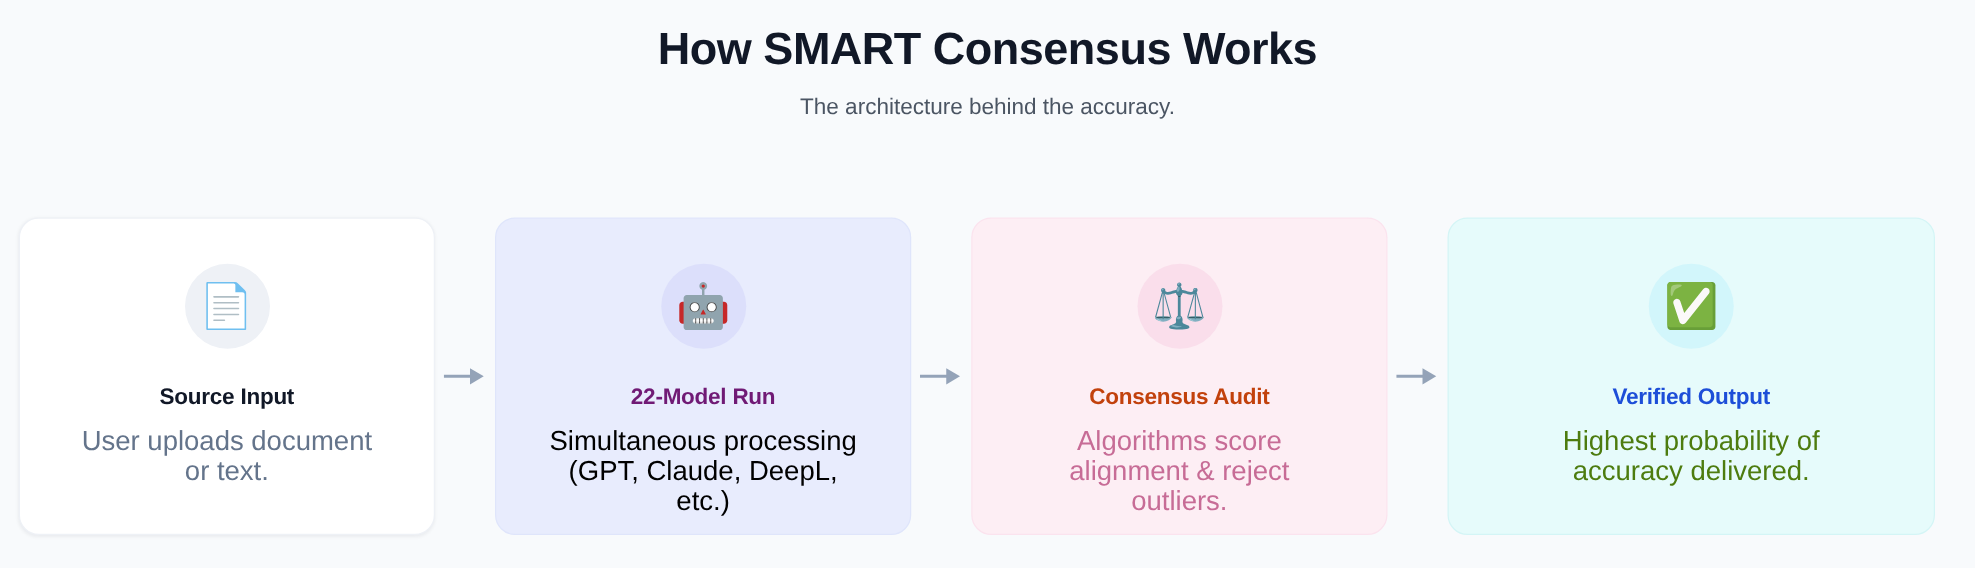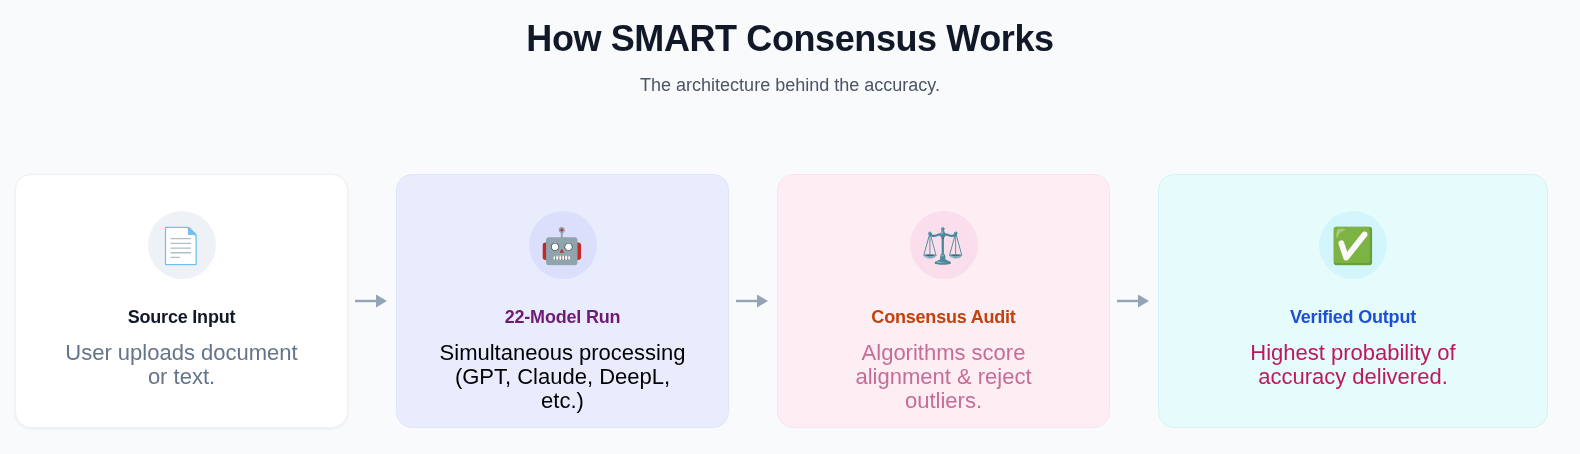--- a/index.html
+++ b/index.html
@@ -117,21 +117,21 @@
   .card-desc {
     font-size: 22px;
     line-height: 24px;
     font-weight: 400;
     margin: 0;
     max-width: 250px;
   }
   .desc-plain  { color: #64748b; }
   .desc-indigo { color: #000000; }
   .desc-pink   { color: #c76c96; text-align: center; }
-  .desc-cyan   { color: #be185d; }
+  .desc-cyan   { color: #4d7c0f; }
 
   
   .connector {
     width: 48px;
     height: 254px;
     display: flex;
     align-items: center;
     justify-content: center;
     flex: 0 0 48px;
   }

